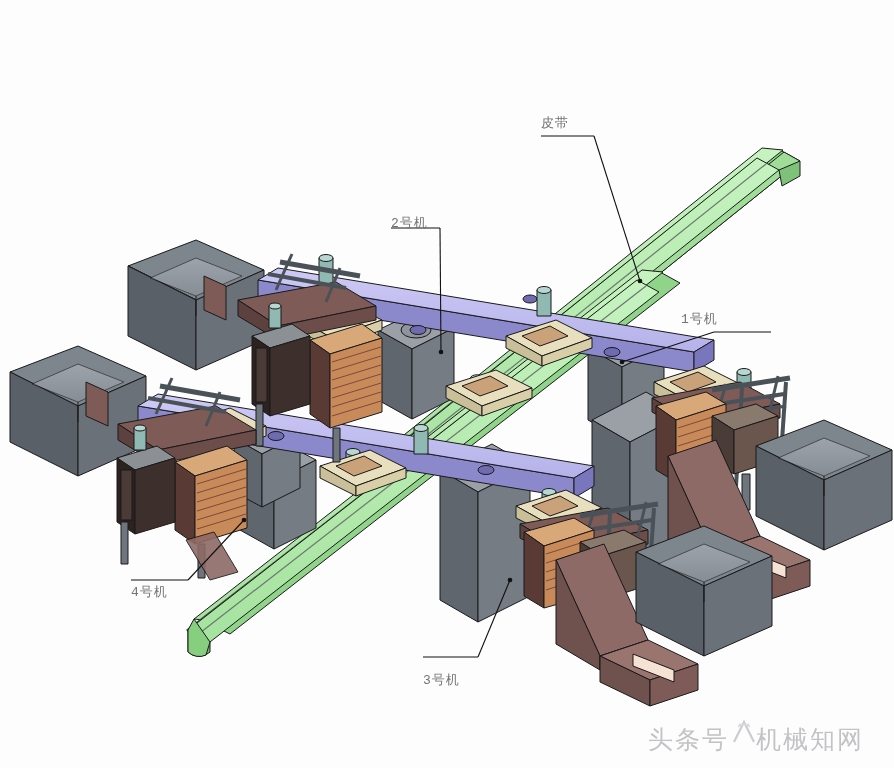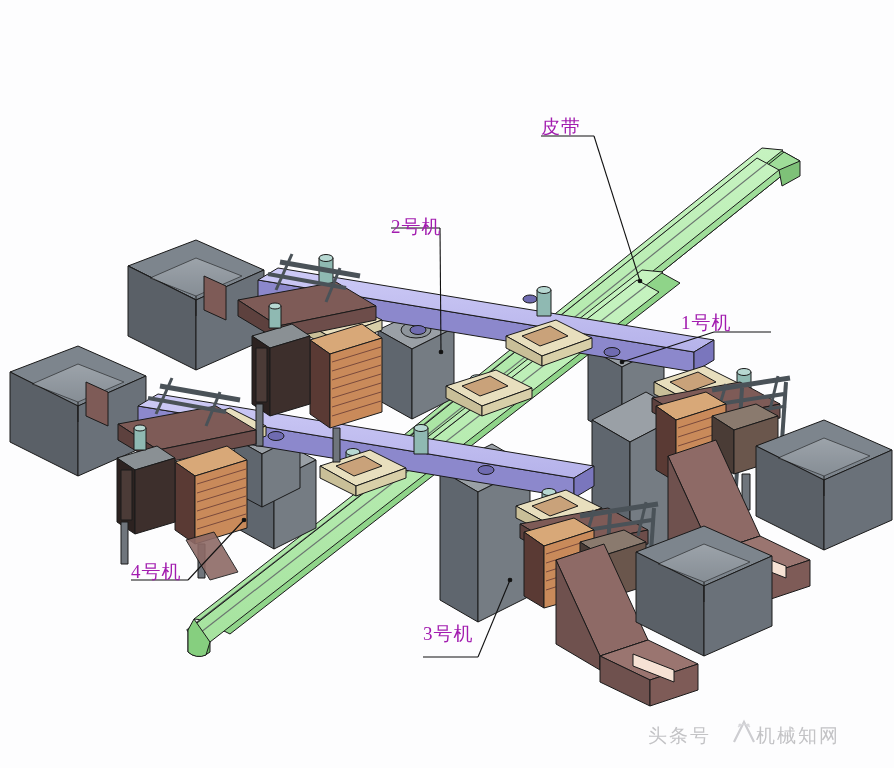--- a/index.html
+++ b/index.html
@@ -1,23 +1,23 @@
 <!DOCTYPE html>
 <html><head>
 <meta charset="utf-8">
 <title>CAD Isometric Assembly</title>
 <style>
   html,body{margin:0;padding:0;background:#ffffff;}
   body{font-family:"Liberation Sans","DejaVu Sans",sans-serif;}
   #stage{position:relative;width:894px;height:768px;background:#fdfdfe;overflow:hidden;}
   #scene{position:absolute;inset:0;}
-  .lbl{position:absolute;font-family:Liberation Serif, serif;
-       font-size:19px;color:#a21caf;white-space:nowrap;letter-spacing:1px;line-height:1;}
+  .lbl{position:absolute;font-family:Liberation Mono, monospace;
+       font-size:13px;color:#737373;white-space:nowrap;letter-spacing:1px;line-height:1;}
   .wm{position:absolute;font-family:"DejaVu Sans","Liberation Sans",sans-serif;
-      font-size:19px;color:#b9b9bc;white-space:nowrap;letter-spacing:2px;
+      font-size:25px;color:#b9b9bc;white-space:nowrap;letter-spacing:2px;
       opacity:.85;user-select:none;}
   .wm-ico{position:absolute;width:26px;height:26px;opacity:.8;}
 </style>
 </head>
 <body>
 
 <div id="stage" style="background: rgb(253, 253, 254);">
 
   <svg id="scene" viewBox="0 0 894 768">
     <defs>
@@ -417,22 +417,22 @@
           <circle cx="510" cy="580" r="1.8" fill="#111"></circle>
         </g>
       </g>
 
     </g>
   </svg>
 
   <div class="lbl" style="left:541px;top:117px;">皮带</div>
   <div class="lbl" style="left:391px;top:217px;">2号机</div>
   <div class="lbl" style="left:681px;top:313px;">1号机</div>
-  <div class="lbl" style="left:131px;top:562px;">4号机</div>
-  <div class="lbl" style="left:423px;top:624px;">3号机</div>
+  <div class="lbl" style="left:131px;top:586px;">4号机</div>
+  <div class="lbl" style="left:423px;top:674px;">3号机</div>
 
   <div class="wm" style="left:648px;top:723px;">头条号</div>
   <svg class="wm-ico" style="left:731px;top:718px;" viewBox="0 0 26 26">
     <path d="M3 24 L13 4 L23 24" fill="none" stroke="#c2c2c6" stroke-width="2.2"></path>
     <circle cx="9" cy="7" r="1.6" fill="#cfcfd3"></circle>
     <circle cx="17" cy="7" r="1.6" fill="#cfcfd3"></circle>
     <path d="M7 9 Q13 3 19 9" fill="none" stroke="#d3d3d7" stroke-width="1.1"></path>
   </svg>
   <div class="wm" style="left:756px;top:723px;font-family:Liberation Mono, monospace;">机械知网</div>
 

